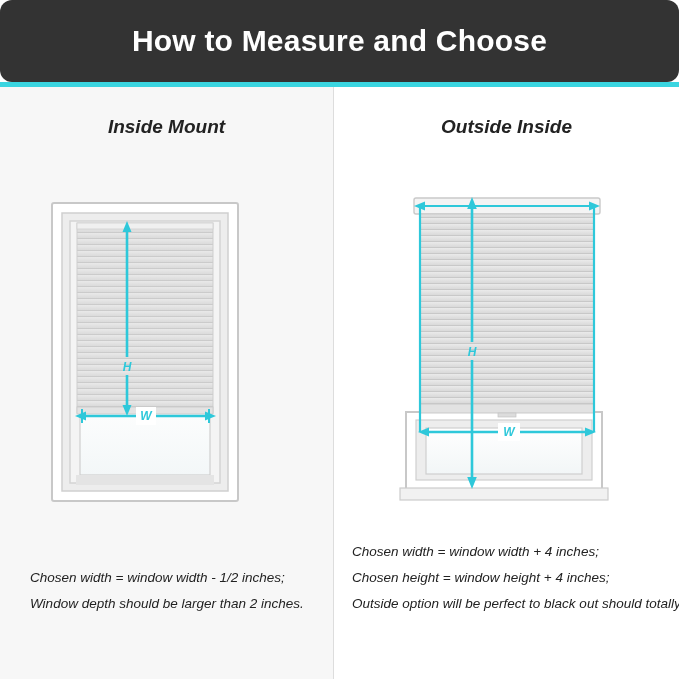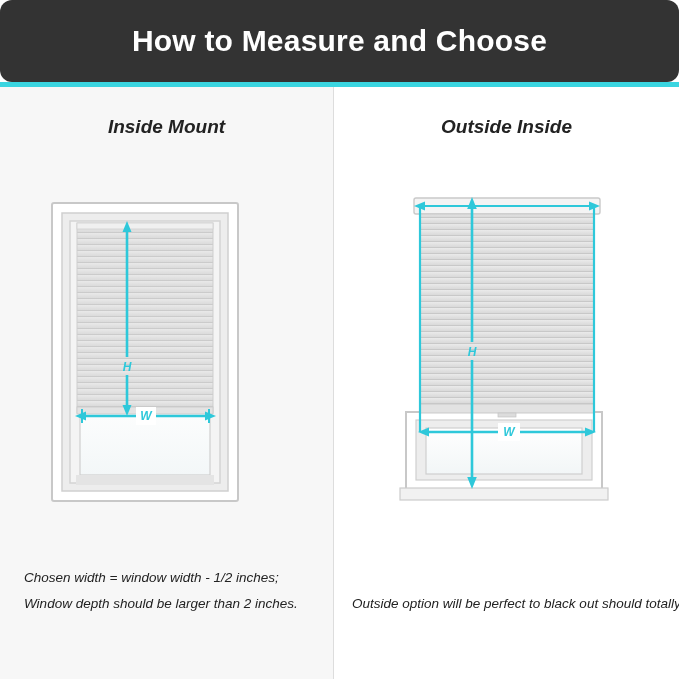--- a/index.html
+++ b/index.html
@@ -99,21 +99,21 @@
   }
   svg { display: block; }
   
   .captions {
     position: absolute;
     bottom: 62px;
     left: 0;
     width: 100%;
     box-sizing: border-box;
   }
-  .captions.left { padding-left: 24px; }
+  .captions.left { padding-left: 30px; }
   .captions.right { padding-left: 18px; }
   .cap-line {
     font-size: 13.5px;
     color: #222222;
     line-height: 26px;
     white-space: nowrap;
   }
 </style>
 </head>
 <body>
@@ -238,18 +238,20 @@
           <polygon points="26,250 37,245.5 37,254.5" fill="#2ec8da"></polygon>
           <polygon points="204,250 193,245.5 193,254.5" fill="#2ec8da"></polygon>
           <rect x="106" y="241" width="22" height="18" fill="#ffffff"></rect>
           <text x="117" y="254" font-family="Liberation Sans, sans-serif" font-size="12" fill="#2ec8da" text-anchor="middle" font-weight="bold">W</text>
 
           <line x1="28" y1="24" x2="28" y2="250" stroke="#2ec8da" stroke-width="2.2"></line>
         </svg>
       </div>
 
       <div class="captions right">
+        <div class="cap-line">Chosen width = window width + 4 inches;</div>
+        <div class="cap-line">Chosen height = window height + 4 inches;</div>
         <div class="cap-line">Outside option will be perfect to black out should totally</div>
       </div>
     </div>
 
   </div>
 </div>
 
 </body></html>

